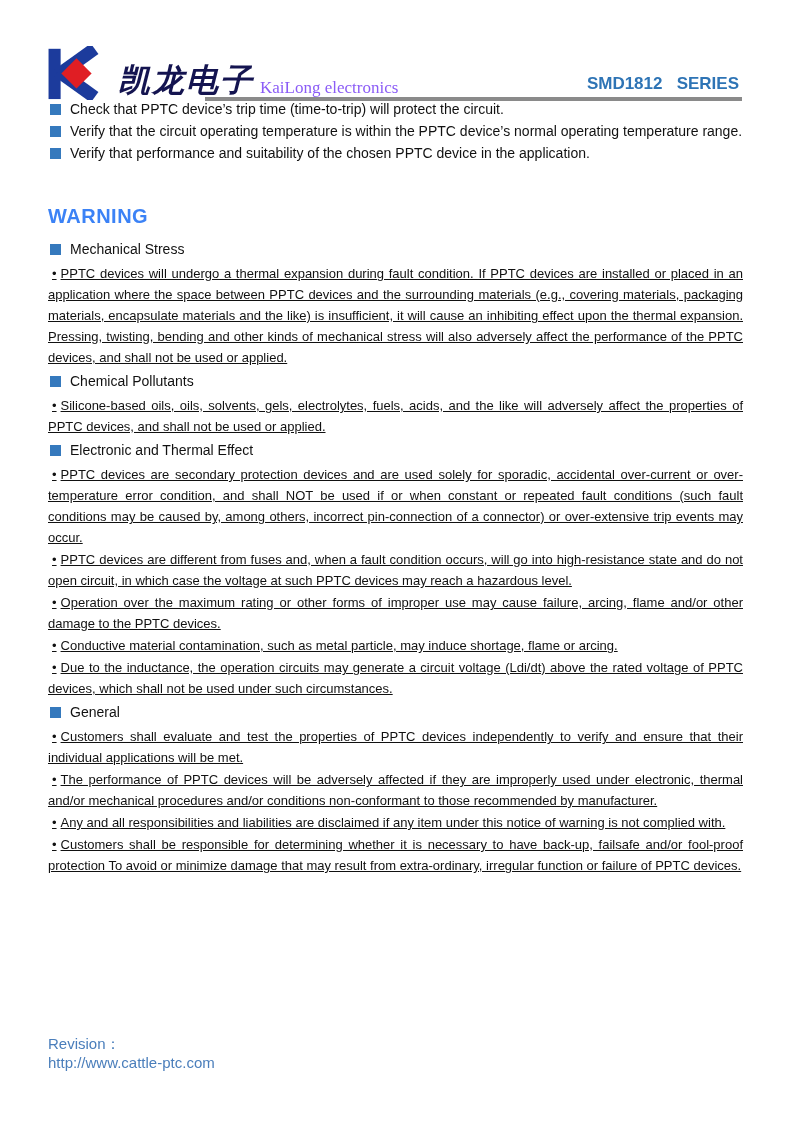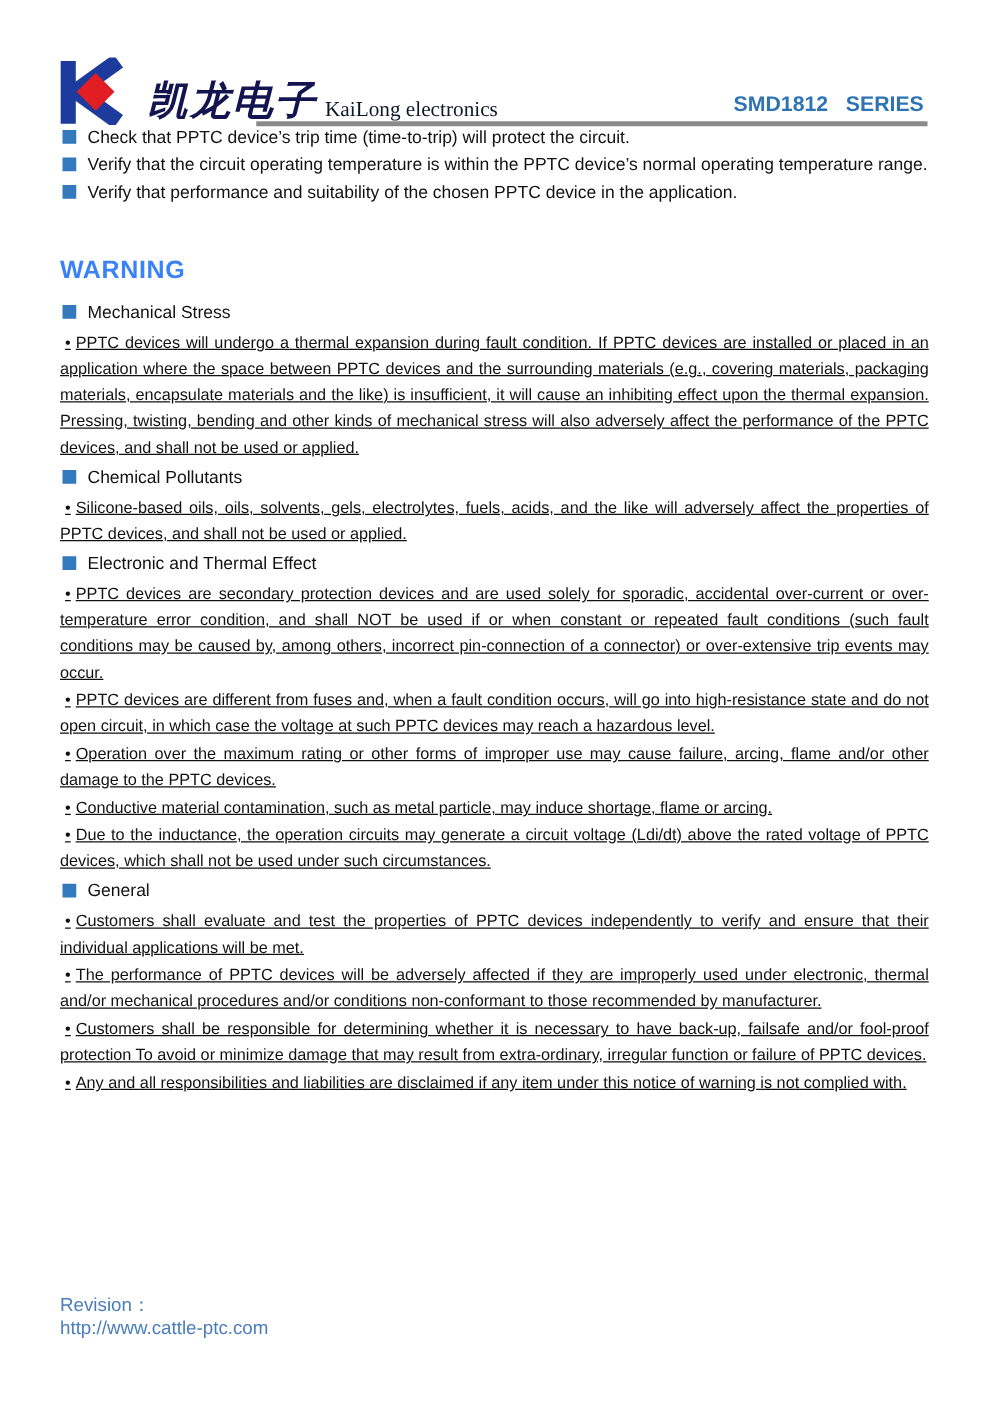--- a/index.html
+++ b/index.html
@@ -21,21 +21,21 @@
   .cn-name{
     font-family:"Liberation Serif", serif;
     font-weight:bold;font-style:italic;
     font-size:32px;line-height:1;
     color:#141450;
     margin-left:14px;margin-bottom:4px;
     letter-spacing:2px;
   }
   .latin-name{
     font-family:"Liberation Serif", serif;
-    font-size:17px;color:#0f172a;
+    font-size:17px;color:#8b5cf6;
     margin-left:6px;margin-bottom:2px;
   }
   .series-title{
     position:absolute;right:0;bottom:4px;
     font-size:17px;font-weight:bold;
     color:#2e74b5;
     white-space:pre;
   }
   .header-rule{
     position:absolute;top:97px;left:205px;right:45px;height:4px;
@@ -132,22 +132,22 @@
     <p class="para"><span class="bullet">•</span><span>Operation over the maximum rating or other forms of improper use may cause failure, arcing, flame and/or other damage to the PPTC devices.</span></p>
     <p class="para"><span class="bullet">•</span><span>Conductive material contamination, such as metal particle, may induce shortage, flame or arcing.</span></p>
     <p class="para"><span class="bullet">•</span><span>Due to the inductance, the operation circuits may generate a circuit voltage (Ldi/dt) above the rated voltage of PPTC devices, which shall not be used under such circumstances.</span></p>
 
     <div class="sec-heading">
       <span class="sq"></span>
       <span class="txt">General</span>
     </div>
     <p class="para"><span class="bullet">•</span><span>Customers shall evaluate and test the properties of PPTC devices independently to verify and ensure that their individual applications will be met.</span></p>
     <p class="para"><span class="bullet">•</span><span>The performance of PPTC devices will be adversely affected if they are improperly used under electronic, thermal and/or mechanical procedures and/or conditions non-conformant to those recommended by manufacturer.</span></p>
+    <p class="para"><span class="bullet">•</span><span>Any and all responsibilities and liabilities are disclaimed if any item under this notice of warning is not complied with.</span></p>
     <p class="para"><span class="bullet">•</span><span>Customers shall be responsible for determining whether it is necessary to have back-up, failsafe and/or fool-proof protection To avoid or minimize damage that may result from extra-ordinary, irregular function or failure of PPTC devices.</span></p>
-    <p class="para"><span class="bullet">•</span><span>Any and all responsibilities and liabilities are disclaimed if any item under this notice of warning is not complied with.</span></p>
   </div>
 
   <div class="footer">
     <span>Revision：</span>
     <a class="url" href="#">http://www.cattle-ptc.com</a>
   </div>
 
 </div>
 
 </body></html>

